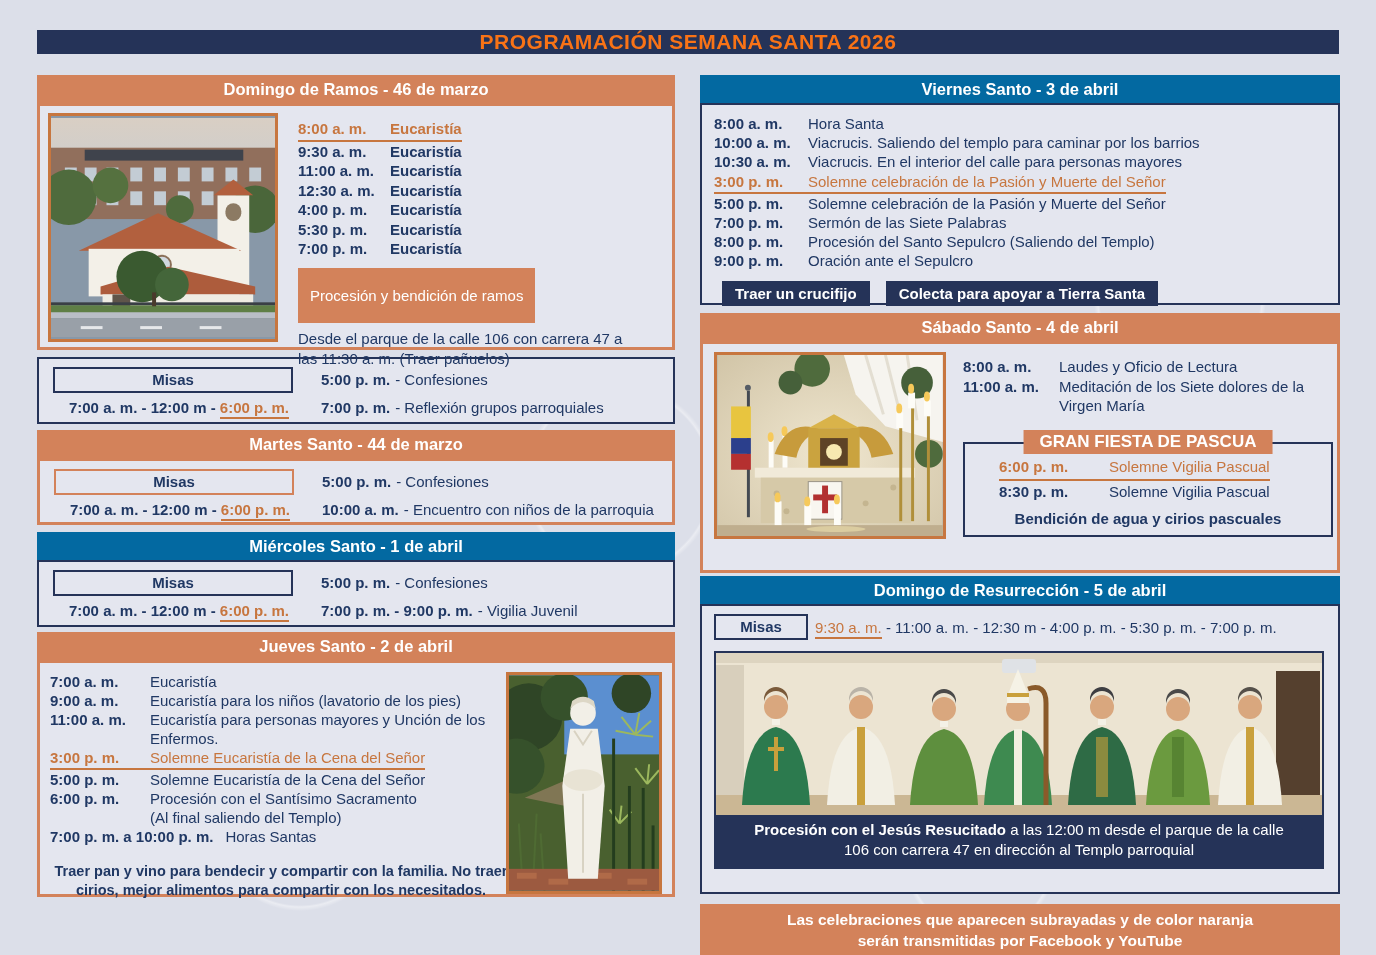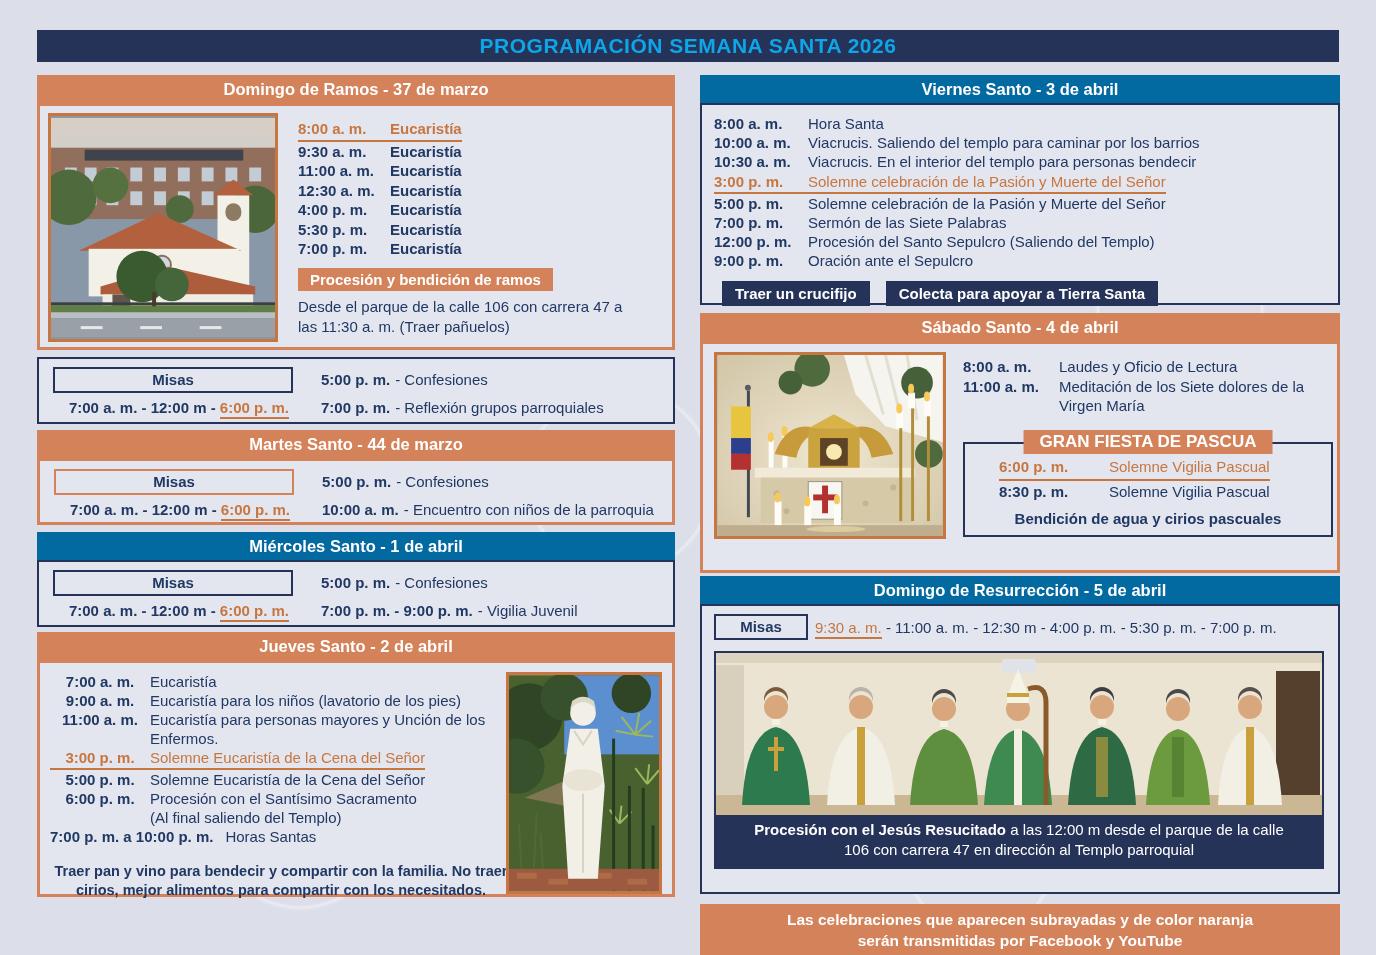--- a/index.html
+++ b/index.html
@@ -15,22 +15,22 @@
   body::before{
     content:""; position:absolute; inset:0; pointer-events:none;
     background-image:
       radial-gradient(circle at 120px 180px, transparent 70px, rgba(255,255,255,.45) 72px, transparent 76px),
       radial-gradient(circle at 620px 480px, transparent 90px, rgba(255,255,255,.4) 92px, transparent 96px),
       radial-gradient(circle at 1180px 300px, transparent 80px, rgba(255,255,255,.4) 82px, transparent 86px),
       radial-gradient(circle at 980px 860px, transparent 70px, rgba(255,255,255,.4) 72px, transparent 76px),
       radial-gradient(circle at 300px 820px, transparent 85px, rgba(255,255,255,.4) 87px, transparent 91px);
   }
   .main-title{
-    position:absolute; left:37px; top:30px; width:1302px; height:32px;
-    background:#253358; color:#0ea5e9; font-weight:bold; font-size:21px; letter-spacing:.5px;
+    position:absolute; left:37px; top:30px; width:1302px; height:24px;
+    background:#253358; color:#f97316; font-weight:bold; font-size:21px; letter-spacing:.5px;
     display:flex; align-items:center; justify-content:center; z-index:2;
   }
   .col{ position:absolute; top:75px; z-index:2; }
   .col-left{ left:37px; width:638px; }
   .col-right{ left:700px; width:640px; }
 
   .sec-head{
     height:28px; display:flex; align-items:center; justify-content:center;
     color:#fff; font-weight:bold; font-size:16.5px;
   }
@@ -47,40 +47,40 @@
   .evrow .t{ flex:0 0 92px; white-space:nowrap; }
   .evrow .l{ }
   .reg .l{ font-weight:normal; }
 
   
   .s1-body{ height:247px; display:flex; padding:7px 8px; }
   .photo-frame-o{ border:3px solid #c7763f; background:#8898a8; overflow:hidden; flex:none; }
   .s1 .photo-frame-o{ width:230px; height:229px; }
   .s1-right{ padding-left:20px; padding-top:6px; }
   .s1 .evrow{ line-height:19.5px; }
-  .proc-box{ margin-top:9px; background:#d3825a; color:#fff; font-weight:bold; font-size:15px;
-             padding:3px 12px; width:fit-content; }
+  .proc-box{ margin-top:9px; background:#d3825a; color:#fff; font-weight:normal; font-size:15px;
+             padding:19px 12px; width:fit-content; }
   .proc-text{ margin-top:6px; font-size:15px; line-height:20px; width:345px; }
 
   
   .mw-body{ height:67px; padding:8px 12px 6px 14px; display:flex; }
   .mw-left{ width:252px; flex:none; }
   .misas-box{ border:2px solid #253358; text-align:center; font-weight:bold; font-size:15px;
               padding:2px 0 3px; width:240px; }
   .misas-box.ob{ border-color:#d3825a; }
   .masses-line{ margin-top:6px; font-weight:bold; font-size:15px; text-align:center; width:252px; white-space:nowrap; }
   .mw-right{ padding-left:16px; padding-top:3px; }
   .mw-right .evrow{ line-height:19px; margin-bottom:9px; white-space:nowrap; }
   .mw-right .evrow .t{ flex:none; }
   .mw-right .evrow .l{ margin-left:5px; }
 
   
   .s5-body{ height:237px; position:relative; padding:9px 10px; }
   .s5 .evrow{ line-height:19px; width:462px; }
-  .s5 .evrow .t{ flex:0 0 100px;text-align:center; }
+  .s5 .evrow .t{ flex:0 0 100px; }
   .s5 .sub{ font-size:15px; line-height:19px; margin-left:100px; }
   .s5 .evrow-wide .t{ flex:none; margin-right:12px; }
   .s5 .photo-frame-o{ position:absolute; right:10px; top:9px; width:156px; height:222px; }
   .s5-note{ margin-top:16px; width:462px; text-align:center; font-weight:bold; font-size:14.5px; line-height:19px; }
 
   
   .s6-body{ height:202px; padding:9px 12px; }
   .s6 .evrow{ line-height:19.2px; }
   .s6 .evrow .t{ flex:0 0 94px; }
   .badges{ display:flex; gap:16px; margin-top:10px; margin-left:8px; }
@@ -118,21 +118,21 @@
   svg{ display:block; }
 </style>
 </head>
 <body>
 
 <div class="main-title">PROGRAMACIÓN SEMANA SANTA 2026</div>
 
 <div class="col col-left">
 
   <section class="s1 mb7">
-    <div class="sec-head bg-orange">Domingo de Ramos - 37 de marzo</div>
+    <div class="sec-head bg-orange">Domingo de Ramos - 46 de marzo</div>
     <div class="sec-body b-orange s1-body">
       <div class="photo-frame-o">
         <svg viewBox="0 0 226 221" width="224" height="223">
           <defs>
               <linearGradient id="sky" x1="0" y1="0" x2="0" y2="1">
             <stop offset="0" stop-color="#d9cfc4"></stop>
                 <stop offset="1" stop-color="#c2ccd6"></stop>
               </linearGradient>
             </defs>
           <rect width="226" height="100" fill="url(#sky)"></rect>
@@ -374,36 +374,36 @@
         <div class="evrow reg">
             <span class="t">8:00 a. m.</span>
             <span class="l">Hora Santa</span>
           </div>
         <div class="evrow reg">
             <span class="t">10:00 a. m.</span>
             <span class="l">Viacrucis. Saliendo del templo para caminar por los barrios</span>
           </div>
         <div class="evrow reg">
             <span class="t">10:30 a. m.</span>
-            <span class="l">Viacrucis. En el interior del templo para personas bendecir</span>
+            <span class="l">Viacrucis. En el interior del calle para personas mayores</span>
           </div>
         <div class="evrow reg">
             <span class="t hl u">3:00 p. m.</span>
             <span class="l hl u">Solemne celebración de la Pasión y Muerte del Señor</span>
           </div>
         <div class="evrow reg">
             <span class="t">5:00 p. m.</span>
             <span class="l">Solemne celebración de la Pasión y Muerte del Señor</span>
           </div>
         <div class="evrow reg">
             <span class="t">7:00 p. m.</span>
             <span class="l">Sermón de las Siete Palabras</span>
           </div>
         <div class="evrow reg">
-            <span class="t">12:00 p. m.</span>
+            <span class="t">8:00 p. m.</span>
             <span class="l">Procesión del Santo Sepulcro (Saliendo del Templo)</span>
           </div>
         <div class="evrow reg">
             <span class="t">9:00 p. m.</span>
             <span class="l">Oración ante el Sepulcro</span>
           </div>
       </div>
       <div class="badges">
         <div class="badge">Traer un crucifijo</div>
         <div class="badge">Colecta para apoyar a Tierra Santa</div>

